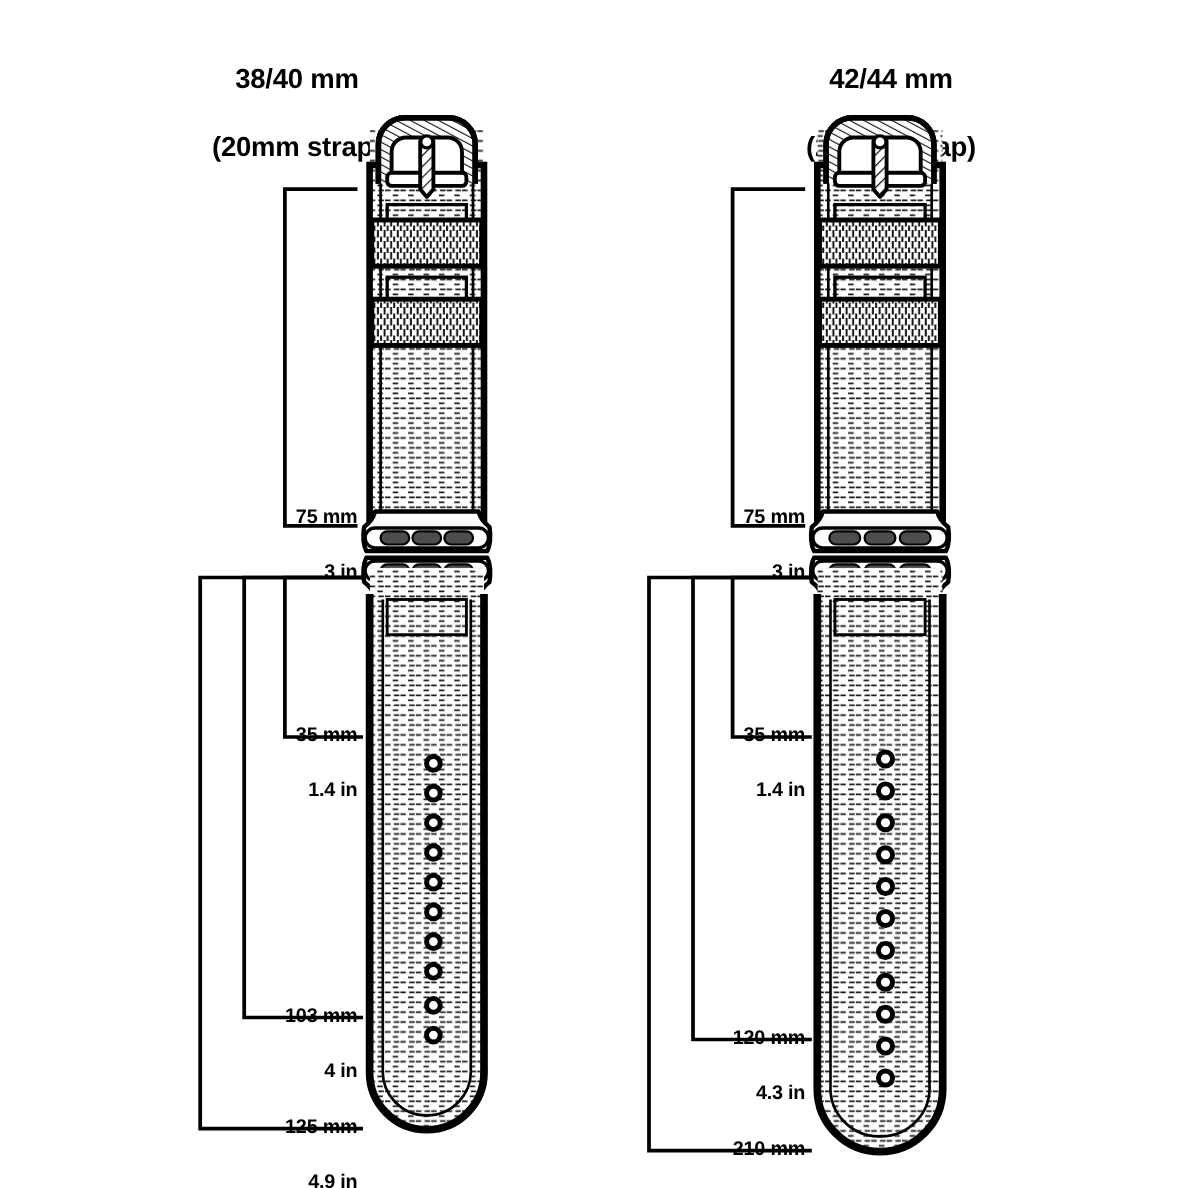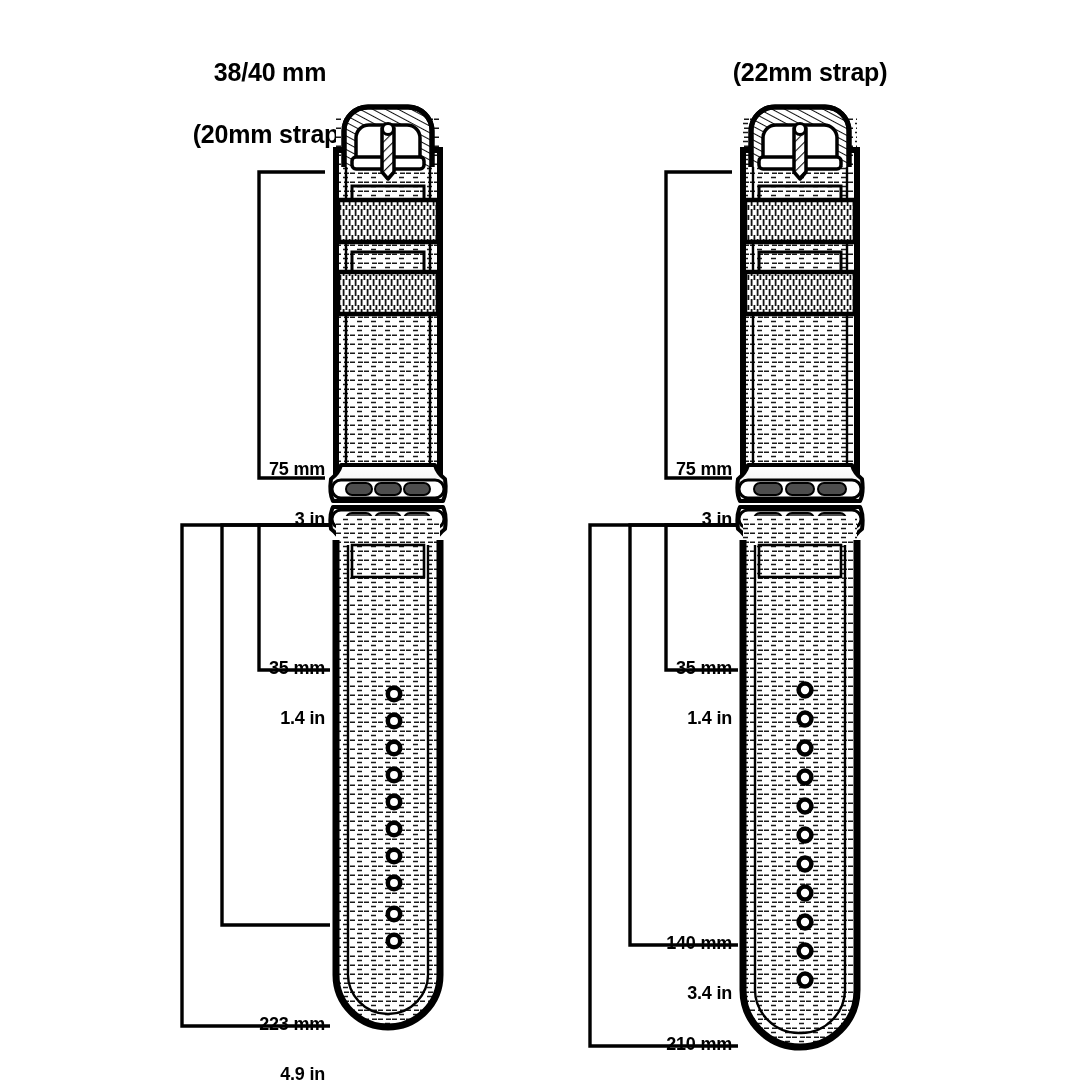--- a/index.html
+++ b/index.html
@@ -185,30 +185,35 @@
     <div class="dimlabel" style="left:225px;top:432px;width:100px;">
       <span>75 mm</span>
       <span>3 in</span>
     </div>
 
     <div class="dimlabel" style="left:220px;top:631px;width:105px;">
       <span>35 mm</span>
       <span>1.4 in</span>
     </div>
 
+    <div class="dimlabel" style="left:205px;top:886px;width:120px;">
+      <span>103 mm</span>
+      <span>4 in</span>
+    </div>
 
     <div class="dimlabel" style="left:205px;top:987px;width:120px;">
-      <span>223 mm</span>
+      <span>125 mm</span>
       <span>4.9 in</span>
     </div>
   </div>
 
   <div class="panel panel-right">
 
     <div class="title">
+      <span>42/44 mm</span>
       <span>(22mm strap)</span>
     </div>
 
     <svg class="art" viewBox="0 0 540 1080">
       <defs>
         <pattern id="weaveR" width="14" height="9" patternUnits="userSpaceOnUse">
           <rect width="14" height="9" fill="#ffffff"></rect>
           <path d="M0 2.2 H14" stroke="#1a1a1a" stroke-width="1.5" stroke-dasharray="5 3"></path>
           <path d="M0 6.6 H14" stroke="#1a1a1a" stroke-width="1.5" stroke-dasharray="5 3" transform="translate(7,0)"></path>
         </pattern>
@@ -322,22 +327,22 @@
       <span>75 mm</span>
       <span>3 in</span>
     </div>
 
     <div class="dimlabel" style="left:88px;top:631px;width:104px;">
       <span>35 mm</span>
       <span>1.4 in</span>
     </div>
 
     <div class="dimlabel" style="left:72px;top:906px;width:120px;">
-      <span>140 mm</span>
-      <span>3.4 in</span>
+      <span>120 mm</span>
+      <span>4.3 in</span>
     </div>
 
     <div class="dimlabel" style="left:72px;top:1007px;width:120px;">
       <span>210 mm</span>
       
     </div>
   </div>
 
 </div>
 

